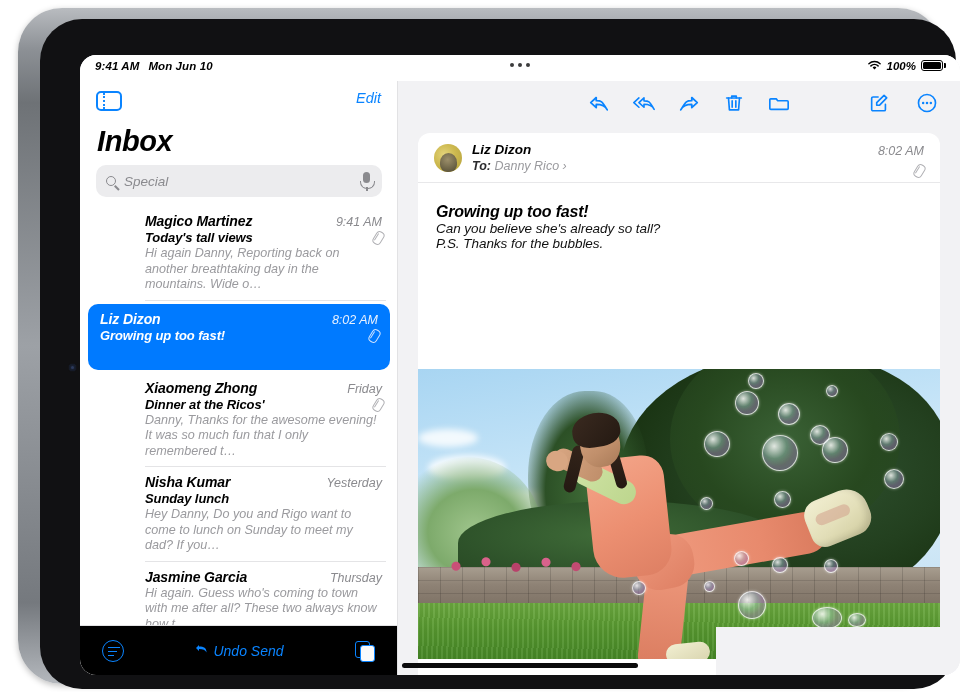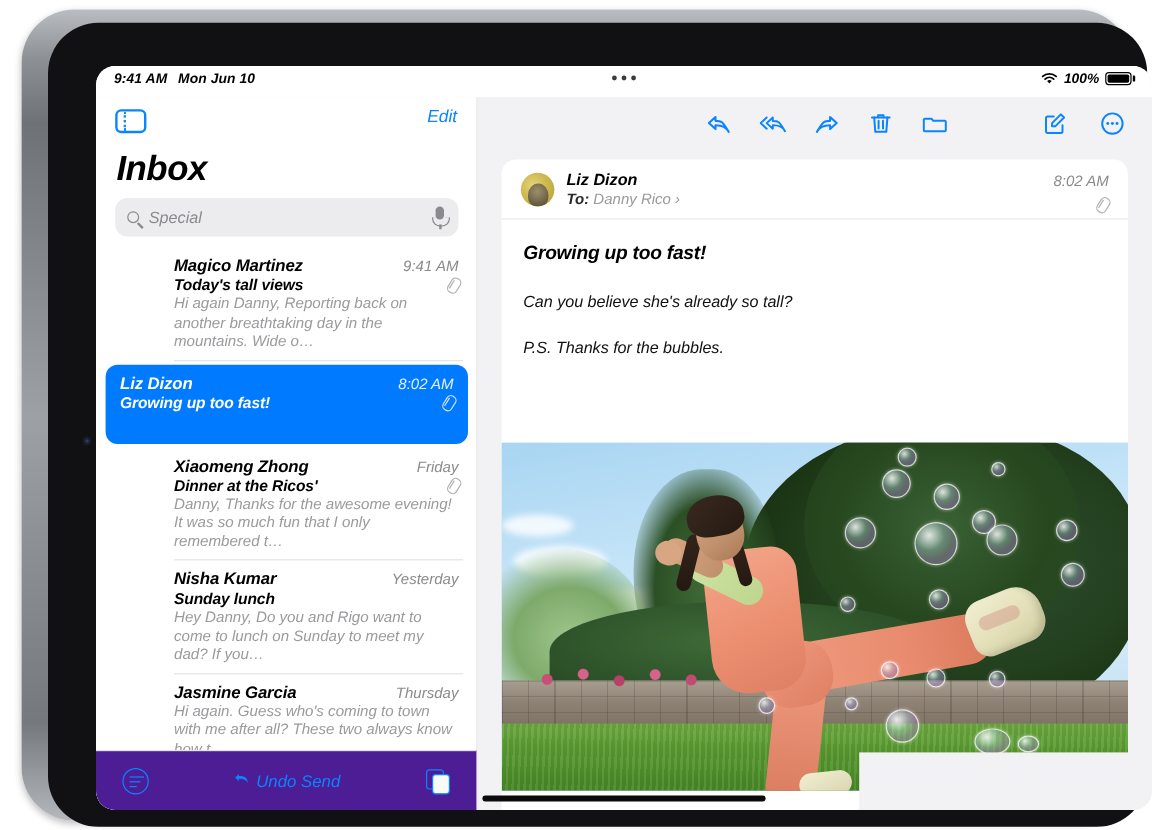--- a/index.html
+++ b/index.html
@@ -132,21 +132,21 @@
   .clip:after{
     content:""; position:absolute; left:3px; top:2px; width:1.3px; height:8px;
     background:#b0b0b4; transform:rotate(32deg);
   }
   .selected .clip:before{ border-color:#cfe3ff; }
   .selected .clip:after{ background:#cfe3ff; }
 
   
   .sb-bottom{
     position:absolute; left:0; bottom:0; width:317px; height:50px;
-    background:#4c1d95; border-top:1px solid #e2e2e4;
+    background:#000000; border-top:1px solid #e2e2e4;
     display:flex; align-items:center; justify-content:space-between; padding:0 22px;
   }
   .filter-ic{
     width:22px;height:22px;border-radius:50%;border:1.6px solid #0a84ff; position:relative;
   }
   .filter-ic i{ position:absolute; left:5px; height:1.6px; background:#0a84ff; display:block;}
   .filter-ic i:nth-child(1){ top:6px; width:12px;}
   .filter-ic i:nth-child(2){ top:10px; width:9px;}
   .filter-ic i:nth-child(3){ top:14px; width:6px;}
   .undo-send{ display:flex; align-items:center; gap:4px; font-size:14px; color:#0a84ff; font-weight:500;}
@@ -192,21 +192,21 @@
   }
   .head-text{ margin-left:10px; }
   .h-name{ font-size:13.5px; font-weight:bold; color:#000; }
   .h-to{ font-size:12.5px; color:#9a9a9e; margin-top:2px; }
   .h-to b{ color:#2b2b2e; }
   .h-time{ position:absolute; right:16px; top:11px; font-size:12.5px; color:#8a8a8e;}
   .h-clip{ position:absolute; right:17px; top:30px; }
 
   .msg-body{ padding:20px 18px 0 18px; }
   .msg-subject{ font-size:16px; font-weight:bold; color:#000; letter-spacing:-.2px; }
-  .msg-p{ font-size:13.5px; color:#111; margin-top:23px; letter-spacing:-.05px;}
+  .msg-p{ font-size:13.5px; color:#111; letter-spacing:-.05px;}
 
   
   .photo{
     position:absolute; left:0px; top:236px; width:522px; height:290px; overflow:hidden;
     background:#7fb4dd;
   }
   .sky{ position:absolute; inset:0;
     background:linear-gradient(170deg,#a8d5f2 0%,#c3e3f7 30%,#dbeefa 55%,#cfe7f6 70%, #bcdcf0 100%);}
   .cloud{ position:absolute; border-radius:50%; background:rgba(255,255,255,.82); filter:blur(3px);}
   .trees-right{

